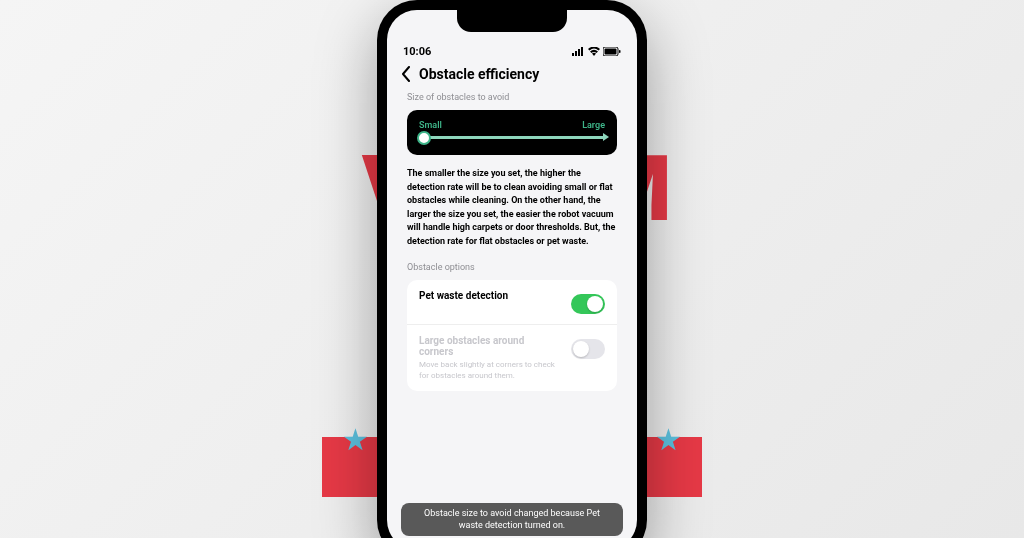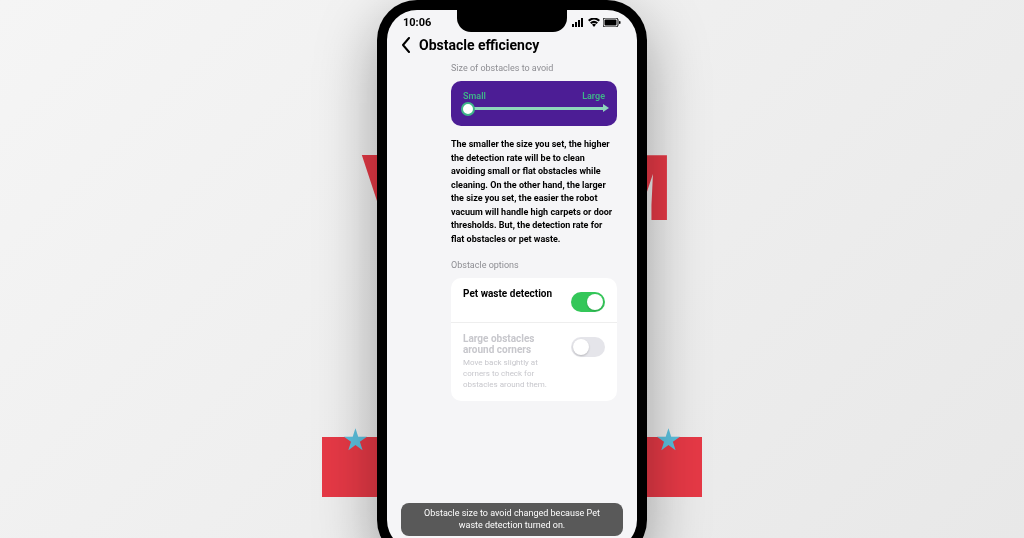--- a/index.html
+++ b/index.html
@@ -123,47 +123,48 @@
   }
 
   .status-bar {
     display: flex;
     justify-content: space-between;
     align-items: center;
     padding: 6px 16px 2px;
     font-size: 11px;
     font-weight: 700;
     color: #000;
+    margin-top: 29px;
   }
   .status-right { display: flex; gap: 3px; align-items: center; }
   .signal, .wifi, .battery { display: inline-block; }
   .signal svg, .wifi svg, .battery svg { display: block; }
 
   .header {
     display: flex;
     align-items: center;
     gap: 8px;
     padding: 6px 14px 10px;
   }
   .back-chevron svg { display: block; }
   .header-title {
     font-size: 14px;
     font-weight: 700;
     color: #000;
   }
 
-  .content { padding: 0 20px; margin-left: 44px; }
+  .content { padding: 0 20px; }
   .section-label {
     font-size: 9px;
     color: #8e8e93;
     margin-bottom: 8px;
   }
 
   .slider-card {
-    background: #4c1d95;
+    background: #000000;
     border-radius: 10px;
     padding: 10px 12px 16px;
     margin-bottom: 12px;
   }
   .slider-labels {
     display: flex;
     justify-content: space-between;
     font-size: 9px;
     font-weight: 600;
     color: #3eb489;

